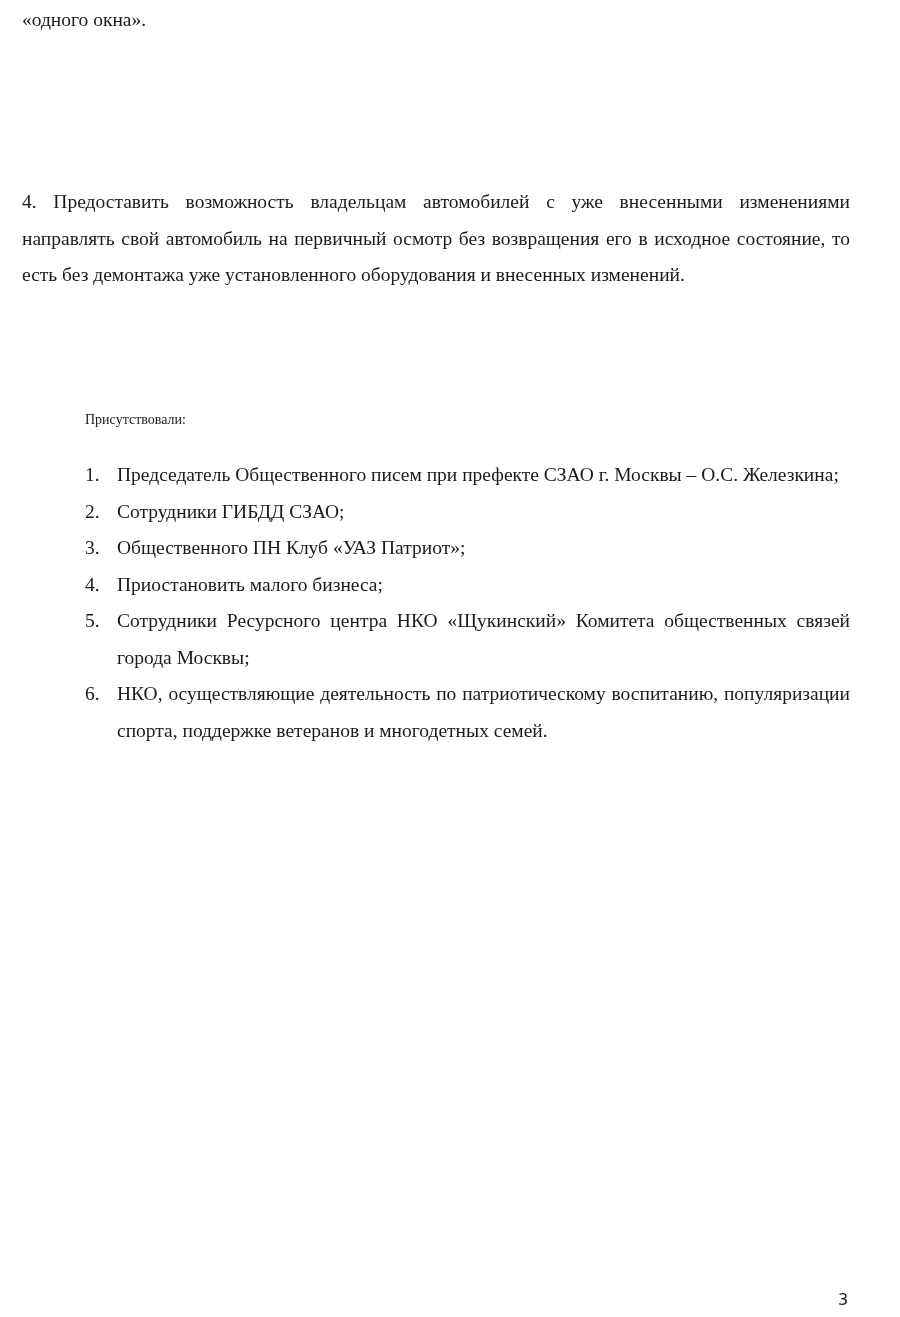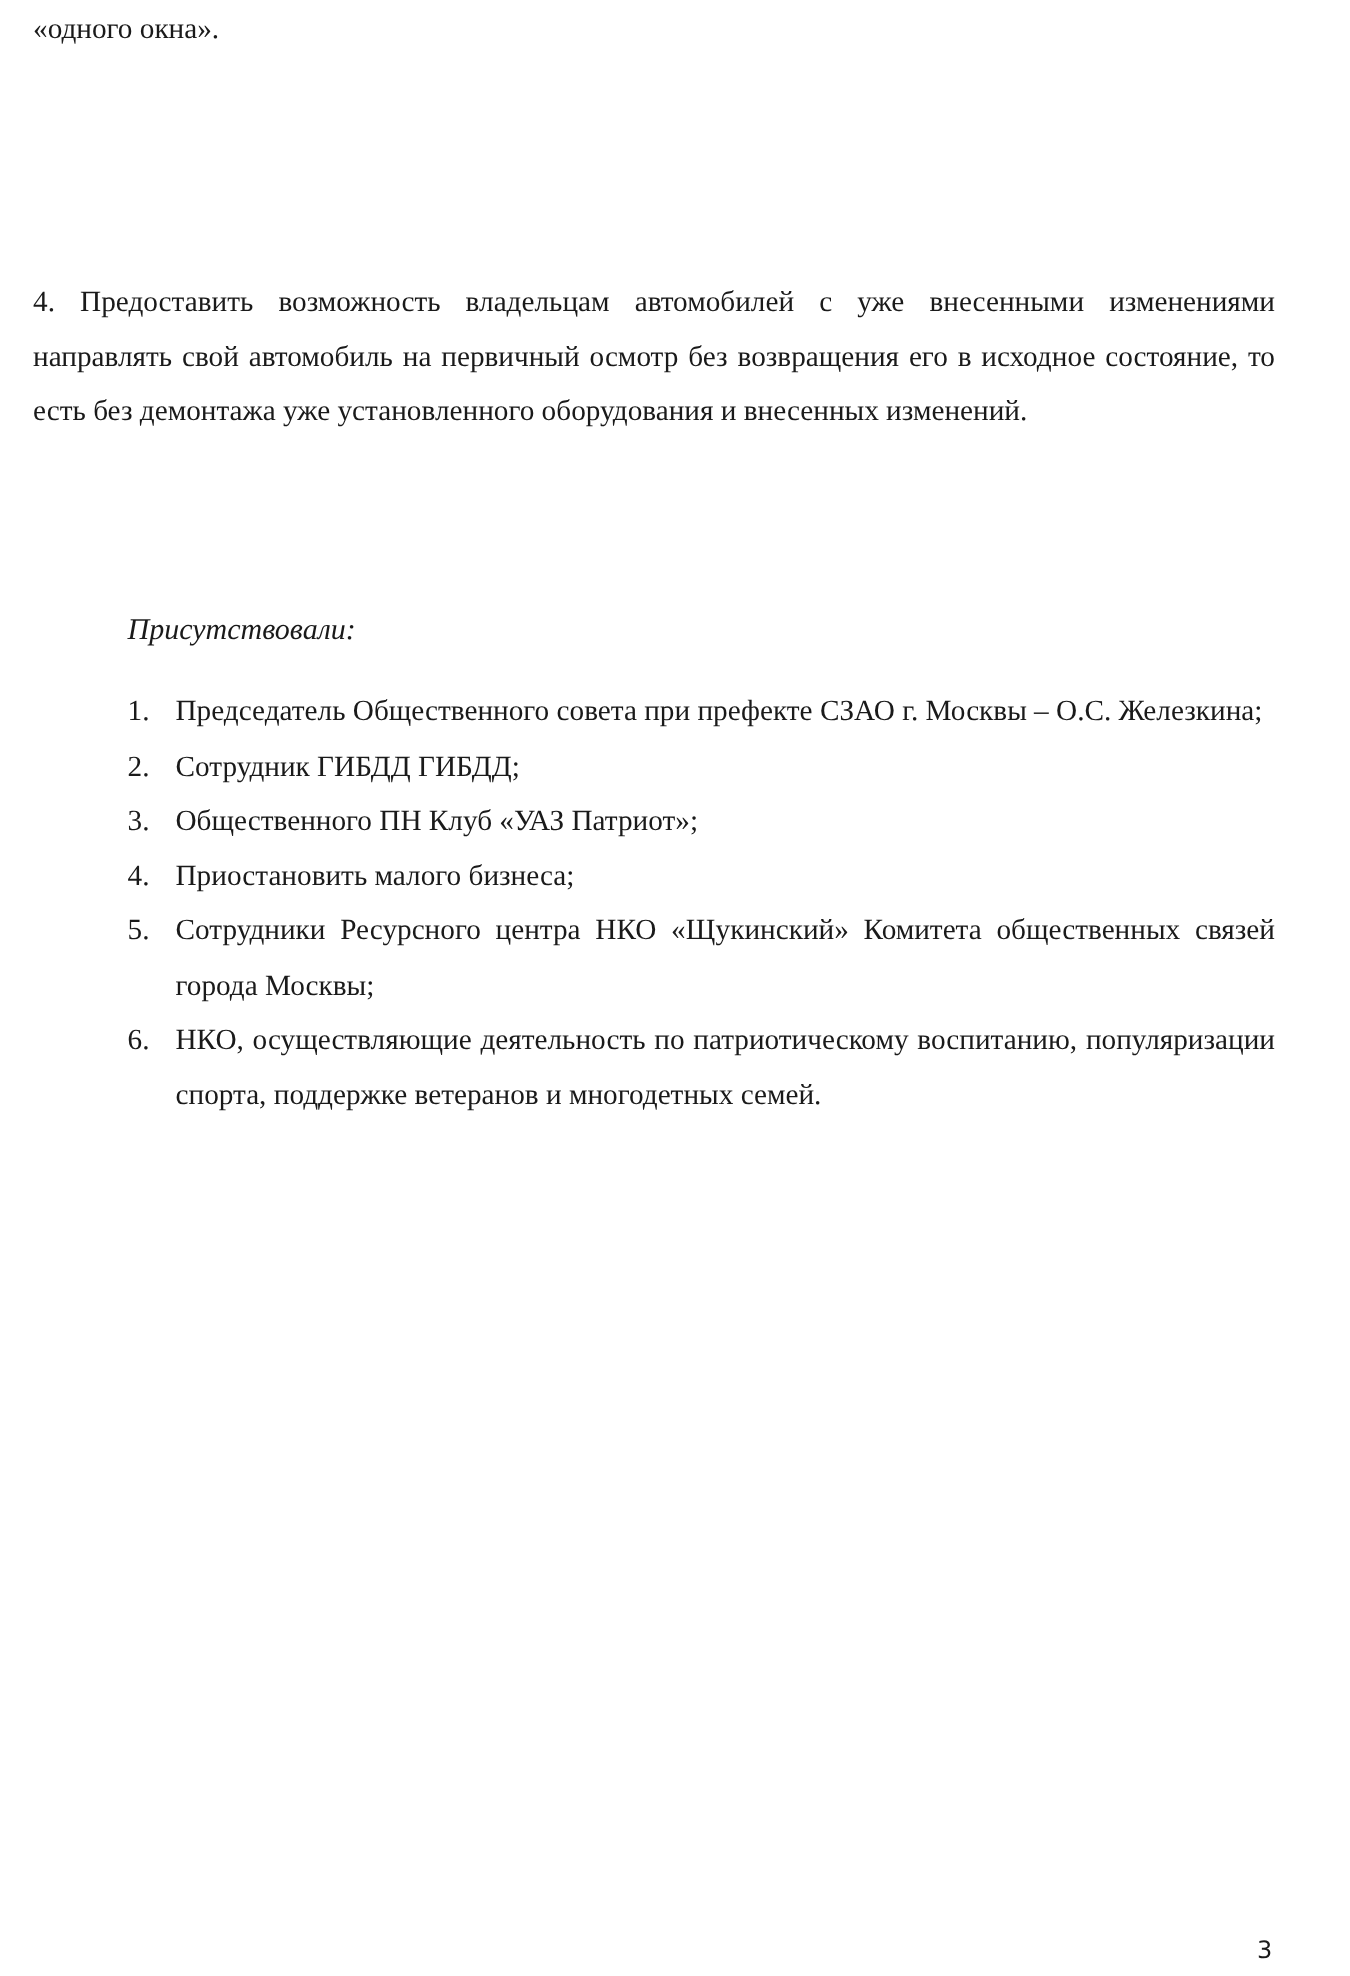--- a/index.html
+++ b/index.html
@@ -33,23 +33,22 @@
       margin: 0;
     }
     .p-cont { top: 2px; }
     .p3 { top: 57px; }
     .p4 { top: 184px; }
 
     .attended-heading {
       position: absolute;
       left: 83px;
       top: 402px;
-      font-size: 20px;
+      font-size: 14px;
       line-height: 36px;
-      font-style: italic;
       margin: 0;
     }
     .attendees {
       position: absolute;
       left: 83px;
       top: 457px;
       width: 765px;
       margin: 0;
       padding: 0;
       list-style: none;
@@ -84,25 +83,25 @@
   <p class="para p-cont">«одного окна».</p>
 
 
   <p class="para p4"><span>4.</span> <span>Предоставить возможность владельцам автомобилей с уже внесенными изменениями направлять свой автомобиль на первичный осмотр без возвращения его в исходное состояние, то есть без демонтажа уже установленного оборудования и внесенных изменений.</span></p>
 
   <p class="attended-heading">Присутствовали:</p>
 
   <ol class="attendees">
     <li class="attendee">
       <span class="attendee-num">1.</span>
-      <span>Председатель Общественного совета при префекте СЗАО г. Москвы – О.С. Железкина;</span>
+      <span>Председатель Общественного писем при префекте СЗАО г. Москвы – О.С. Железкина;</span>
     </li>
     <li class="attendee">
       <span class="attendee-num">2.</span>
-      <span>Сотрудник ГИБДД ГИБДД;</span>
+      <span>Сотрудники ГИБДД СЗАО;</span>
     </li>
     <li class="attendee">
       <span class="attendee-num">3.</span>
       <span>Общественного ПН Клуб «УАЗ Патриот»;</span>
     </li>
     <li class="attendee">
       <span class="attendee-num">4.</span>
       <span>Приостановить малого бизнеса;</span>
     </li>
     <li class="attendee">

